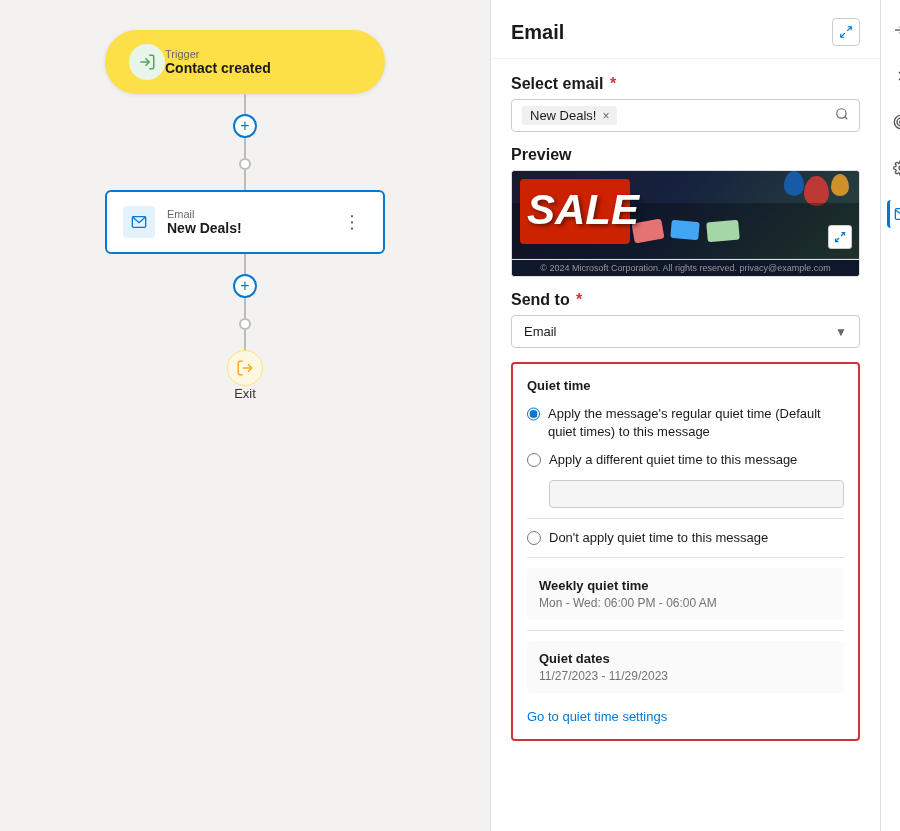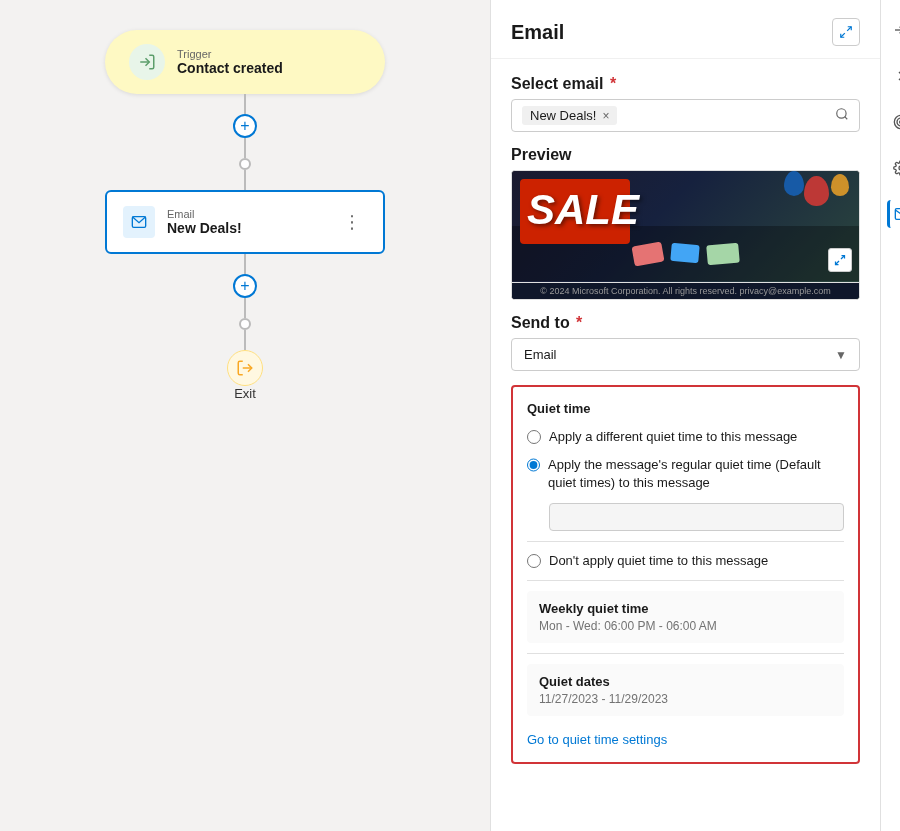--- a/index.html
+++ b/index.html
@@ -18,26 +18,25 @@
       background: #f3f2f1;
       display: flex;
       flex-direction: column;
       align-items: center;
       padding: 30px 20px;
       position: relative;
     }
 
     
     .trigger-node {
-      background: #fef9c3;
+      background: #fde047;
       border-radius: 50px;
       padding: 14px 24px;
       display: flex;
       align-items: center;
-      gap: 12px;
       box-shadow: 0 1px 4px rgba(0,0,0,0.1);
       min-width: 280px;
     }
     .trigger-icon-wrap {
       width: 36px;
       height: 36px;
       border-radius: 50%;
       background: #e8f5e9;
       display: flex;
       align-items: center;
@@ -247,21 +246,21 @@
     
     .preview-section {
       margin-bottom: 14px;
     }
     .preview-image-container {
       border: 1px solid #e0e0e0;
       border-radius: 4px;
       overflow: hidden;
       position: relative;
       background: #2c2c2c;
-      height: 130px;
+      height: 107px;
       display: flex;
       align-items: center;
       justify-content: center;
     }
     .sale-banner {
       width: 100%;
       height: 100%;
       position: relative;
       overflow: hidden;
     }
@@ -583,28 +582,28 @@
         <span>Email</span>
         <span class="dropdown-arrow">▼</span>
       </div>
     </div>
 
     <div class="quiet-time-section">
       <div class="quiet-time-title">Quiet time</div>
 
       
       <div class="radio-option">
+        <input type="radio" class="radio-input" name="quiet-time" checked="" style="">
+        <span class="radio-label">Apply the message's regular quiet time (Default quiet times) to this message</span>
+      </div>
+
+      
+      <div class="radio-option">
         <input type="radio" class="radio-input" name="quiet-time" style="">
         <span class="radio-label">Apply a different quiet time to this message</span>
-      </div>
-
-      
-      <div class="radio-option">
-        <input type="radio" class="radio-input" name="quiet-time" checked="" style="">
-        <span class="radio-label">Apply the message's regular quiet time (Default quiet times) to this message</span>
       </div>
       
       <input type="text" class="radio-text-input" disabled="" style="display: block;">
 
       <div class="divider"></div>
 
       
       <div class="radio-option">
         <input type="radio" class="radio-input" name="quiet-time" style="">
         <span class="radio-label">Don't apply quiet time to this message</span>

